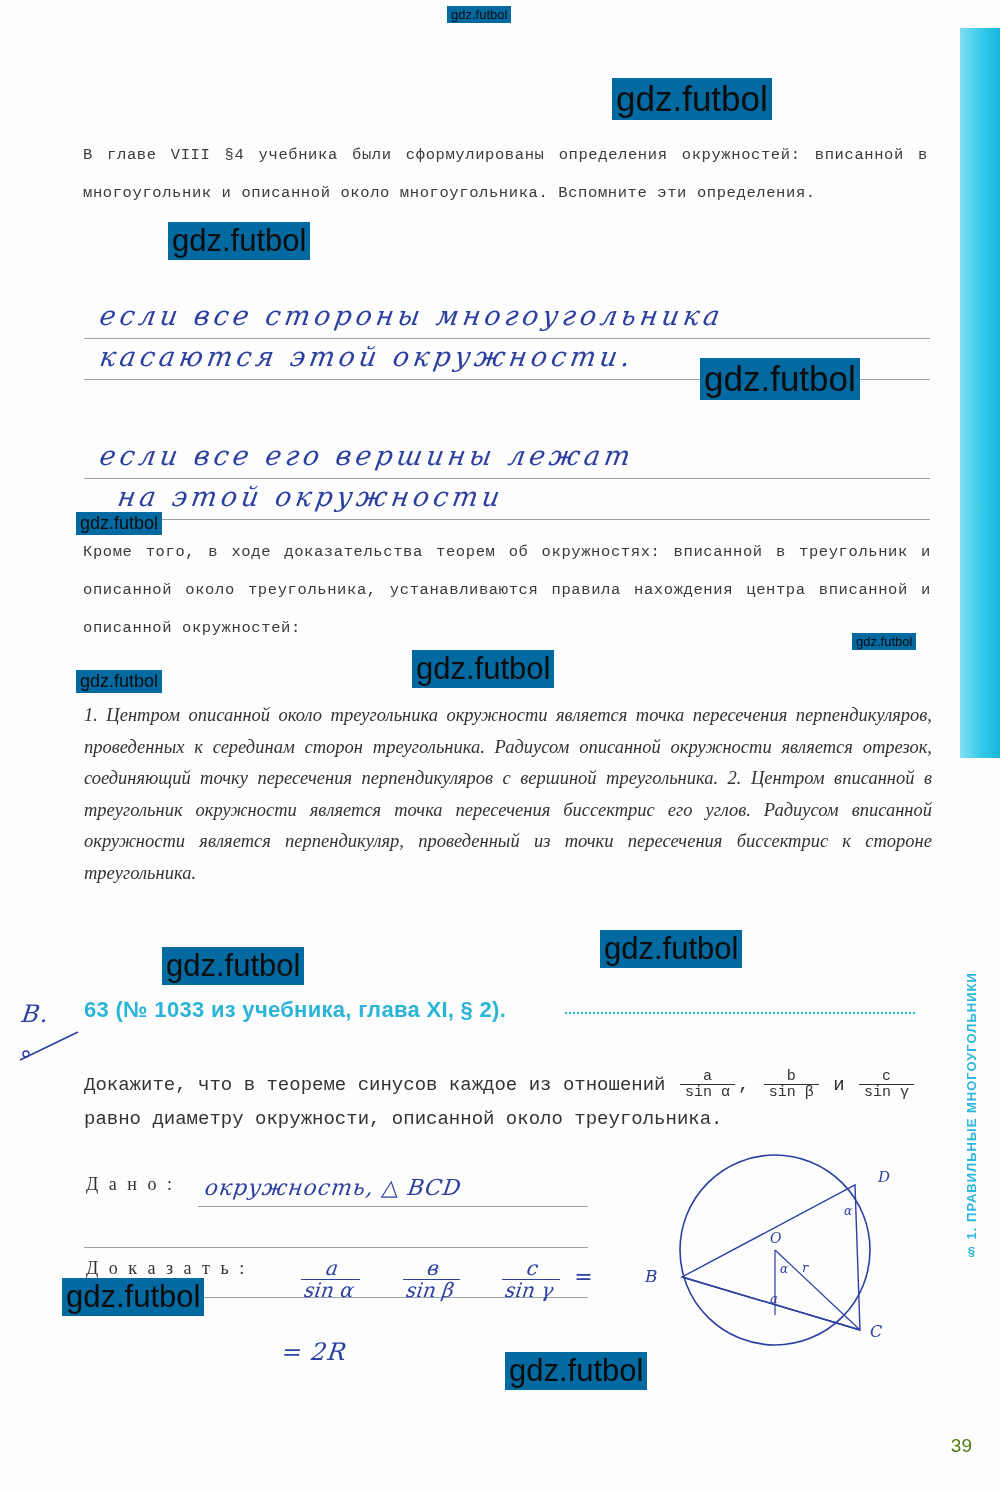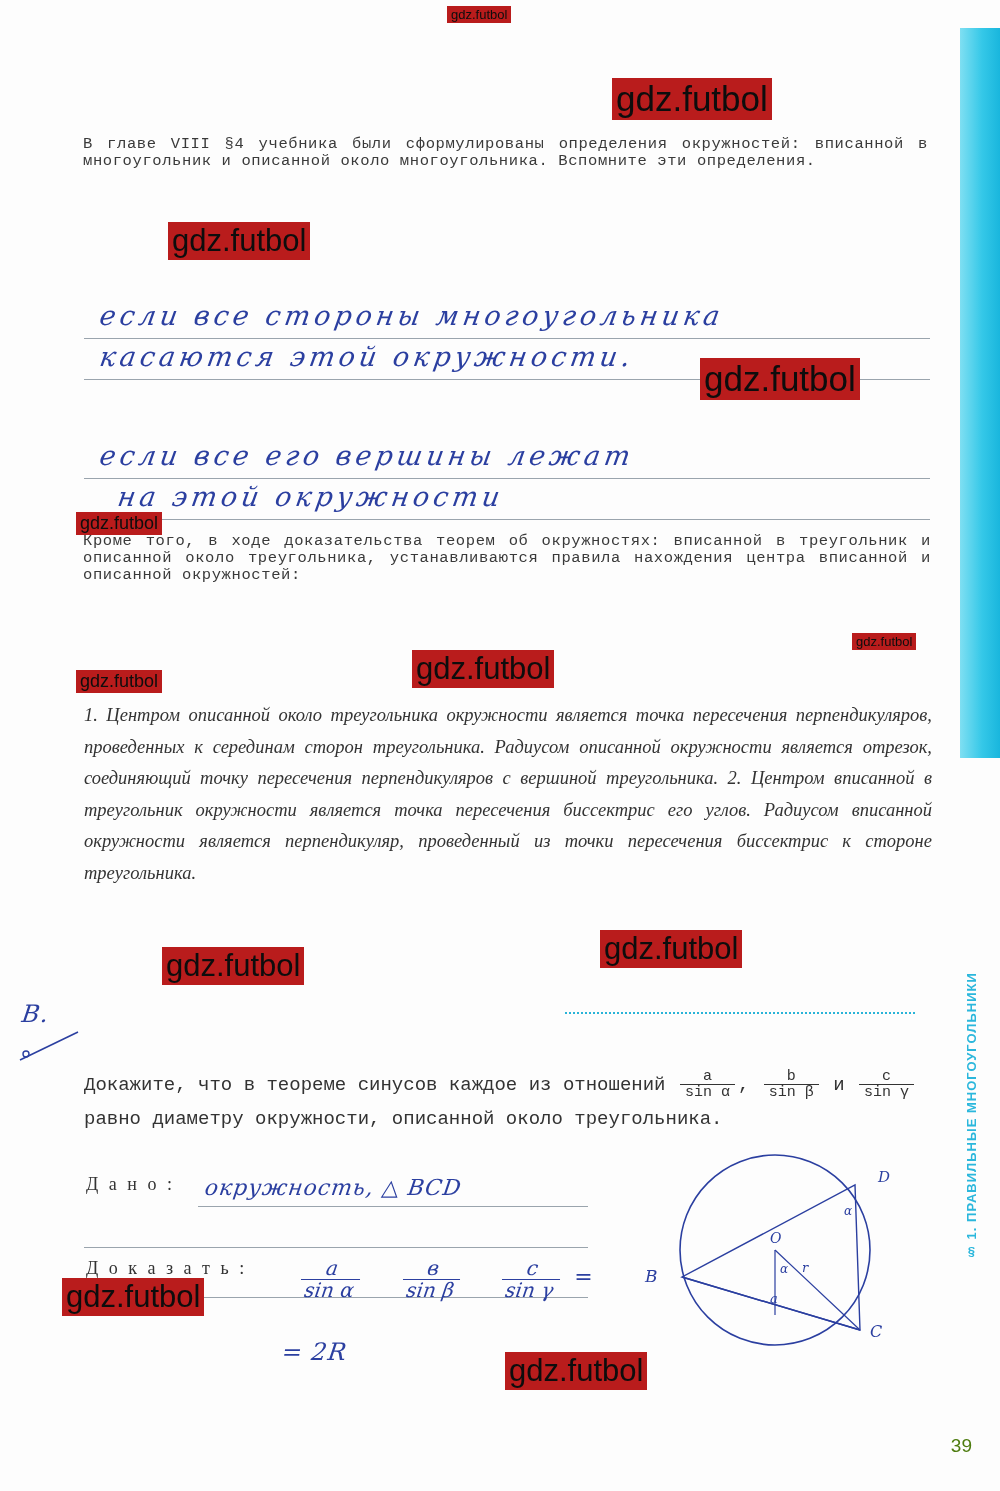--- a/index.html
+++ b/index.html
@@ -51,21 +51,21 @@
     font-family: "Liberation Sans", sans-serif;
     font-size: 19px;
     color: #4d7c0f;
   }
 
   
   .typed {
     position: absolute;
     font-family: "Liberation Mono", monospace;
     font-size: 15.5px;
-    line-height: 17px;
+    line-height: 38px;
     color: #3a3a3a;
     text-align: justify;
     letter-spacing: 0.6px;
   }
   .para-intro { left: 83px; top: 136px; width: 845px; }
   .para-moreover { left: 83px; top: 533px; width: 848px; }
 
   .italic-lead {
     position: absolute;
     font-family: "Liberation Serif", serif;
@@ -165,21 +165,21 @@
   .wm {
     position: absolute;
     font-family: "Liberation Sans", sans-serif;
     color: #0d0d0d;
     white-space: nowrap;
   }
   .wm-xl { font-size: 35px; }
   .wm-lg { font-size: 31px; }
   .wm-md { font-size: 18px; }
   .wm-sm { font-size: 13px; }
-  .wm-bg { background: #b91c1c; padding: 1px 4px; }
+  .wm-bg { background: #0369a1; padding: 1px 4px; }
 </style>
 </head>
 <body>
 
 <div class="page">
 
   <div class="side-tab"></div>
   <div class="side-tab-label">§ 1. ПРАВИЛЬНЫЕ МНОГОУГОЛЬНИКИ</div>
   <div class="page-number">39</div>
 
@@ -195,20 +195,21 @@
   <div class="hand big" style="left:100px; top:440px;">если все его вершины лежат</div>
   <div class="hand big" style="left:118px; top:481px;">на этой окружности</div>
 
   <div class="typed para-moreover">Кроме того, в ходе доказательства теорем об окружностях: вписанной в треугольник и описанной около треугольника, устанавливаются правила нахождения центра вписанной и описанной окружностей:</div>
 
   <div class="rules">
     <span>1. Центром описанной около треугольника окружности является точка пересечения перпендикуляров, проведенных к серединам сторон треугольника. Радиусом описанной окружности является отрезок, соединяющий точку пересечения перпендикуляров с вершиной треугольника.</span>
     <span>2. Центром вписанной в треугольник окружности является точка пересечения биссектрис его углов. Радиусом вписанной окружности является перпендикуляр, проведенный из точки пересечения биссектрис к стороне треугольника.</span>
   </div>
 
+  <div class="task-heading">63 (№ 1033 из учебника, глава XI, § 2).</div>
   <div class="task-dots"></div>
 
   <div class="hand small" style="left:22px; top:1000px; font-size:24px;">В.</div>
   <svg style="position:absolute; left:18px; top:1030px;" width="70" height="40">
     <path d="M2 30 L60 2" stroke="#2b3fa0" stroke-width="1.6" fill="none"></path>
     <circle cx="8" cy="24" r="3" stroke="#2b3fa0" stroke-width="1.4" fill="none"></circle>
   </svg>
 
   <div class="task-body">
     <span>Докажите, что в теореме синусов каждое из отношений</span>

